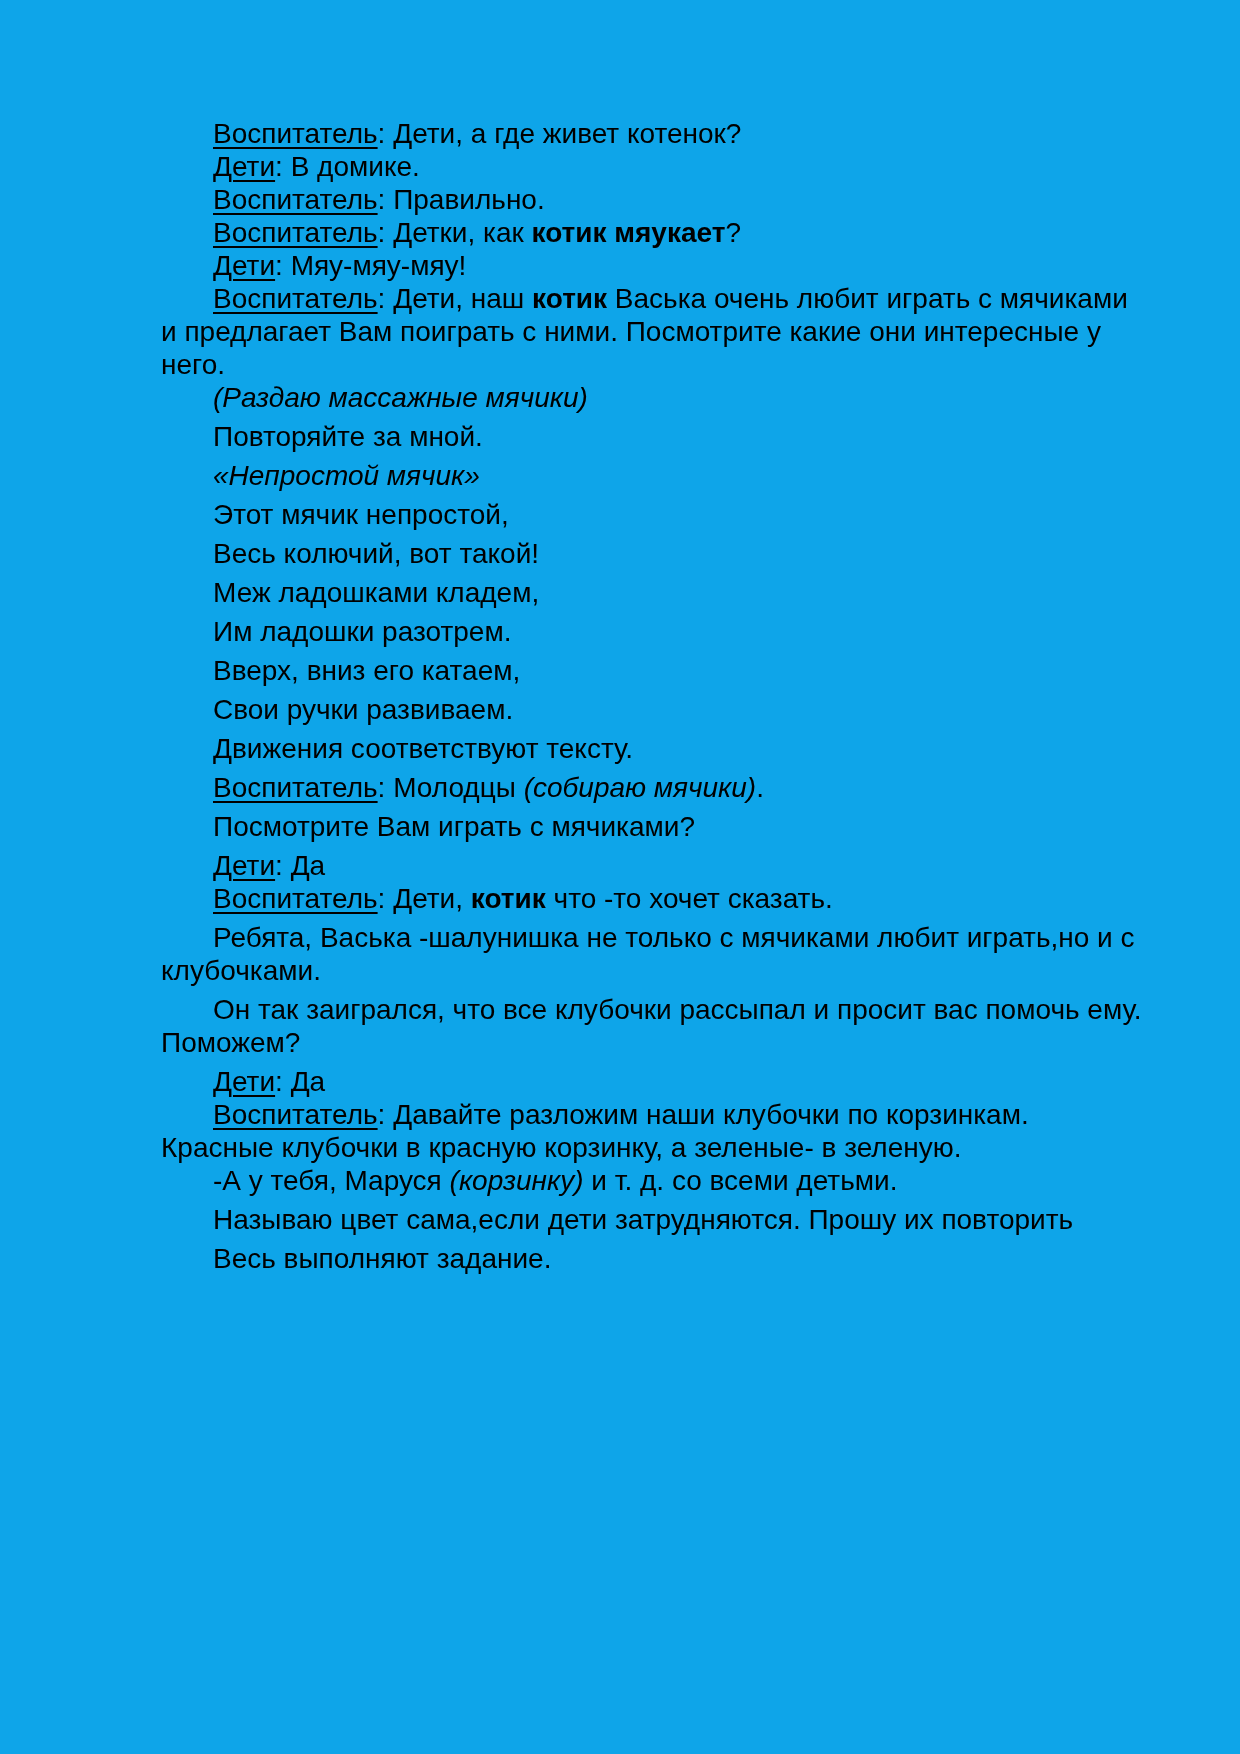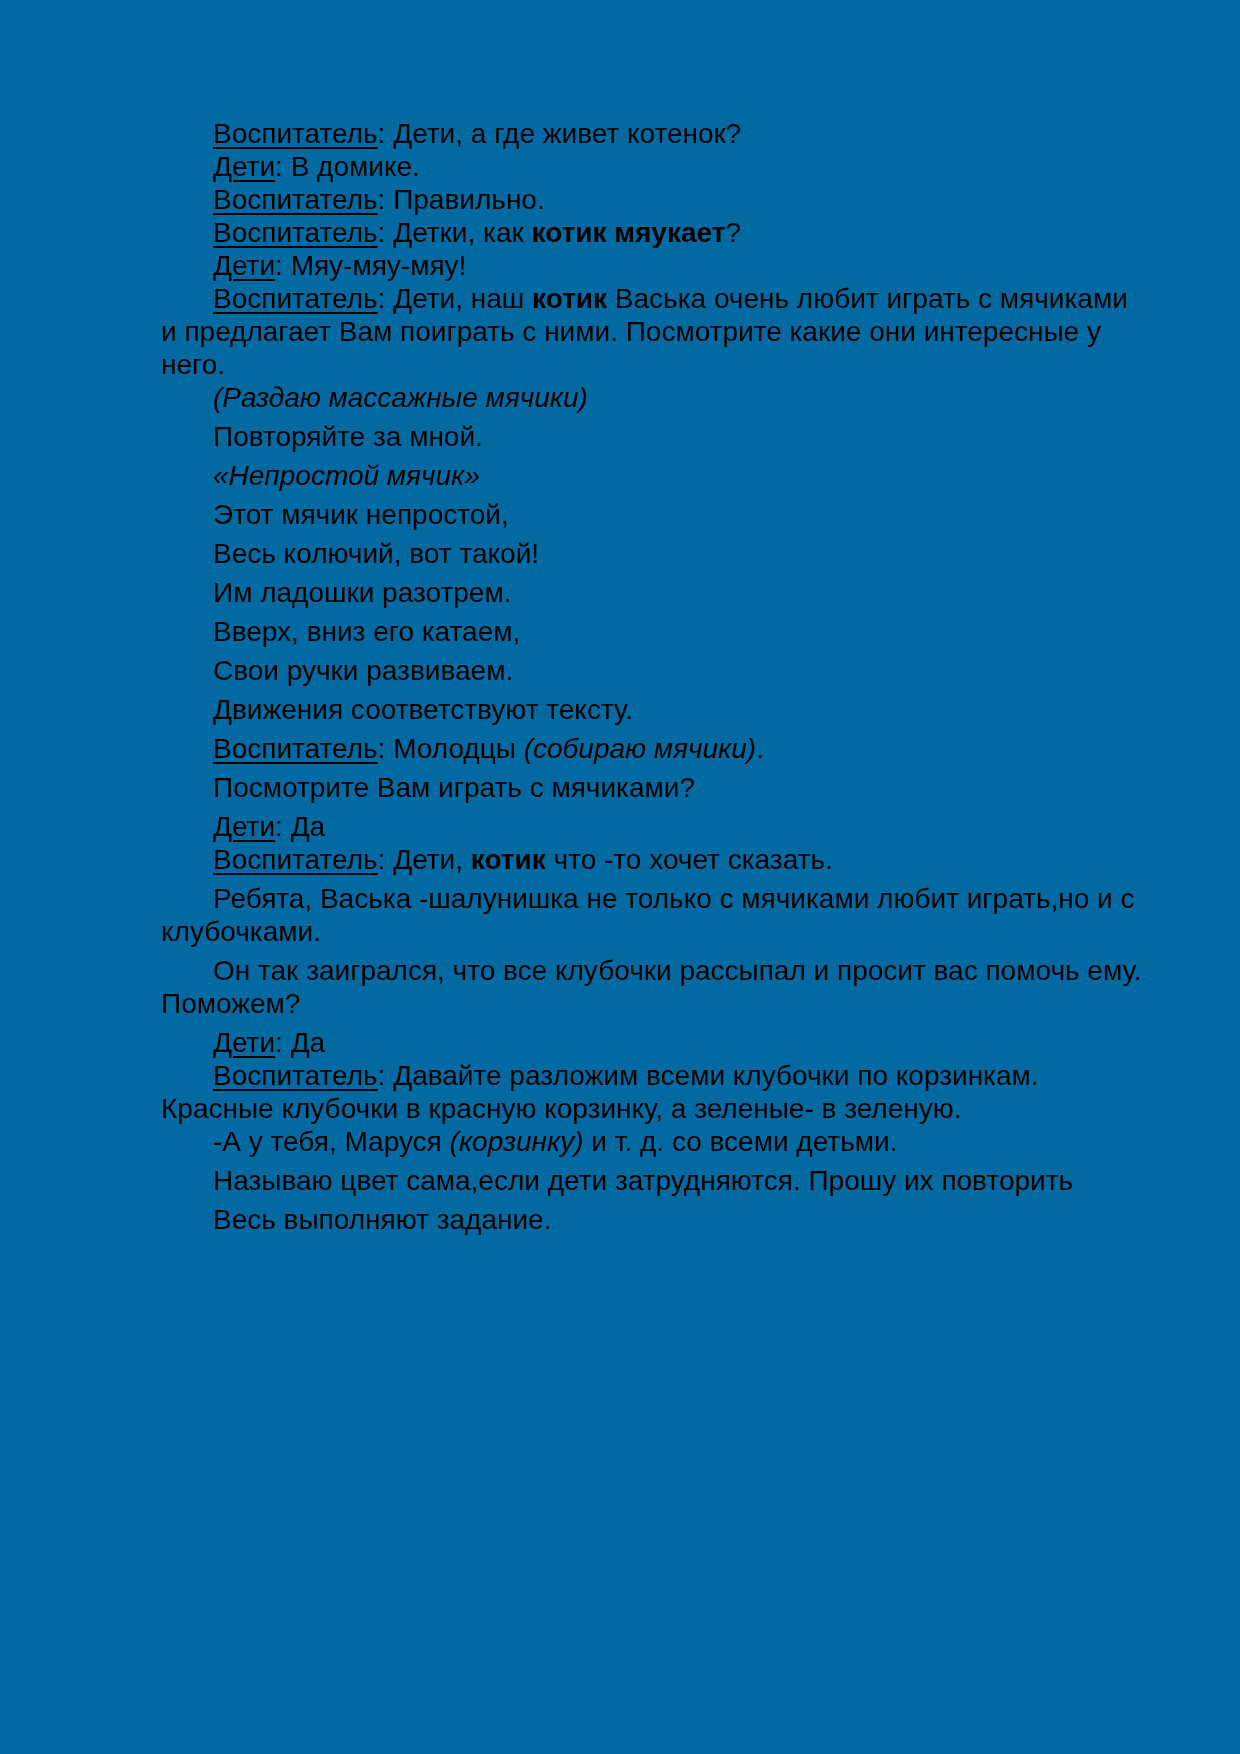--- a/index.html
+++ b/index.html
@@ -5,21 +5,21 @@
   html, body {
     margin: 0;
     padding: 0;
     background: #ffffff;
   }
   .page {
     position: relative;
     width: 1240px;
     height: 1754px;
     box-sizing: border-box;
-    background: #0369a1;
+    background: #0ea5e9;
     padding: 117px 44px 0 161px;
     font-family: "Liberation Sans", sans-serif;
     font-size: 28px;
     line-height: 33px;
     color: #000000;
     overflow: hidden;
   }
   .doc-body { width: 100%; }
   .line {
     margin: 0;
@@ -46,32 +46,33 @@
       <p class="line indent"><span class="run underline">Воспитатель</span><span class="run">: Детки, как </span><span class="run bold">котик мяукает</span><span class="run">?</span></p>
       <p class="line indent"><span class="run underline">Дети</span><span class="run">: Мяу-мяу-мяу!</span></p>
       <p class="line indent"><span class="run underline">Воспитатель</span><span class="run">: Дети, наш </span><span class="run bold">котик</span><span class="run"> Васька очень любит играть с мячиками</span></p>
       <p class="line"><span class="run">и предлагает Вам поиграть с ними. Посмотрите какие они интересные у</span></p>
       <p class="line"><span class="run">него.</span></p>
       <p class="line indent"><span class="run italic">(Раздаю массажные мячики)</span></p>
       <p class="line indent spaced"><span class="run">Повторяйте за мной.</span></p>
       <p class="line indent spaced"><span class="run italic">«Непростой мячик»</span></p>
       <p class="line indent spaced"><span class="run">Этот мячик непростой,</span></p>
       <p class="line indent spaced"><span class="run">Весь колючий, вот такой!</span></p>
+      <p class="line indent spaced"><span class="run">Меж ладошками кладем,</span></p>
       <p class="line indent spaced"><span class="run">Им ладошки разотрем.</span></p>
       <p class="line indent spaced"><span class="run">Вверх, вниз его катаем,</span></p>
       <p class="line indent spaced"><span class="run">Свои ручки развиваем.</span></p>
       <p class="line indent spaced"><span class="run">Движения соответствуют тексту.</span></p>
       <p class="line indent spaced"><span class="run underline">Воспитатель</span><span class="run">: Молодцы </span><span class="run italic">(собираю мячики)</span><span class="run">.</span></p>
       <p class="line indent spaced"><span class="run">Посмотрите Вам играть с мячиками?</span></p>
       <p class="line indent spaced"><span class="run underline">Дети</span><span class="run">: Да</span></p>
       <p class="line indent"><span class="run underline">Воспитатель</span><span class="run">: Дети, </span><span class="run bold">котик</span><span class="run"> что -то хочет сказать.</span></p>
       <p class="line indent spaced"><span class="run">Ребята, Васька -шалунишка не только с мячиками любит играть,но и с</span></p>
       <p class="line"><span class="run">клубочками.</span></p>
       <p class="line indent spaced"><span class="run">Он так заигрался, что все клубочки рассыпал и просит вас помочь ему.</span></p>
       <p class="line"><span class="run">Поможем?</span></p>
       <p class="line indent spaced"><span class="run underline">Дети</span><span class="run">: Да</span></p>
-      <p class="line indent"><span class="run underline">Воспитатель</span><span class="run">: Давайте разложим всеми клубочки по корзинкам.</span></p>
+      <p class="line indent"><span class="run underline">Воспитатель</span><span class="run">: Давайте разложим наши клубочки по корзинкам.</span></p>
       <p class="line"><span class="run">Красные клубочки в красную корзинку, а зеленые- в зеленую.</span></p>
       <p class="line indent"><span class="run">-А у тебя, Маруся </span><span class="run italic">(корзинку)</span><span class="run"> и т. д. со всеми детьми.</span></p>
       <p class="line indent spaced"><span class="run">Называю цвет сама,если дети затрудняются. Прошу их повторить</span></p>
       <p class="line indent spaced"><span class="run">Весь выполняют задание.</span></p>
     </div>
 </div>
 
 </body></html>

